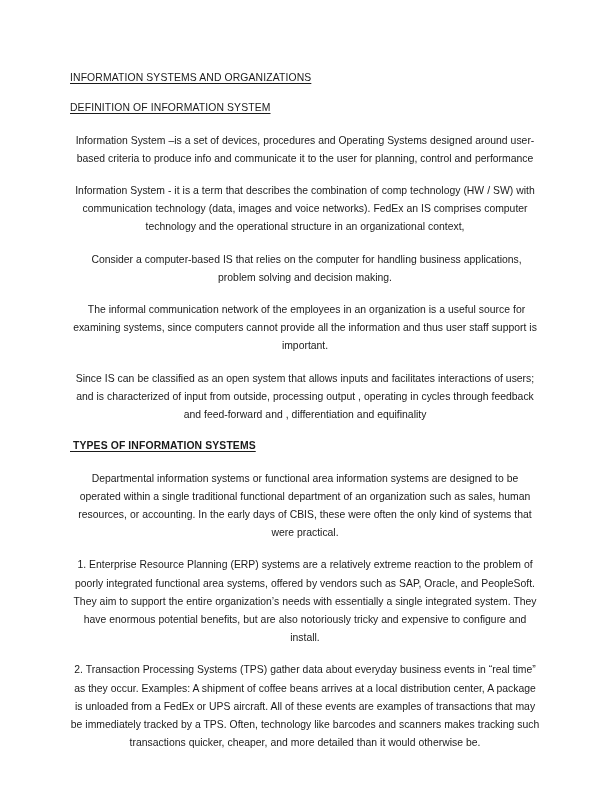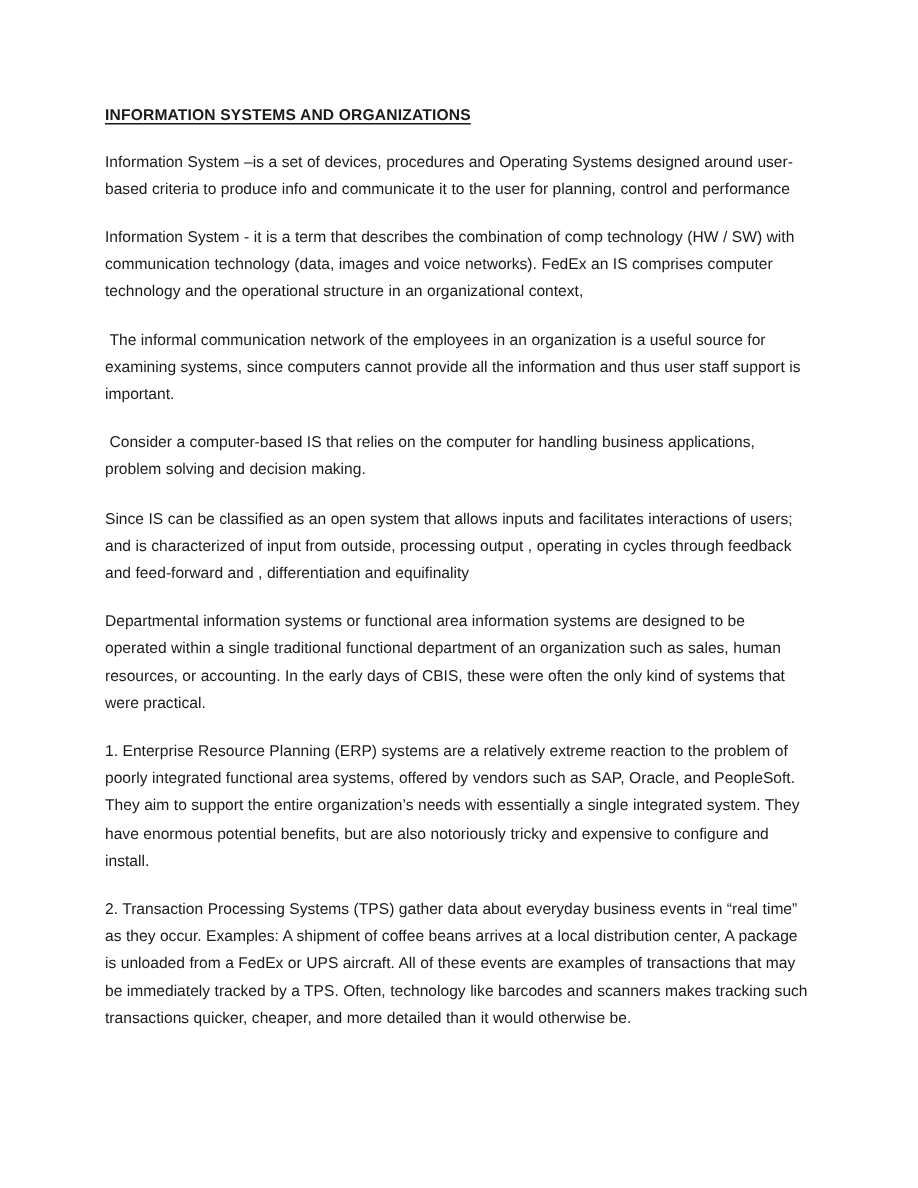--- a/index.html
+++ b/index.html
@@ -29,66 +29,68 @@
     line-height: 15px;
     margin: 0 0 14.5px 0;
     letter-spacing: 0.12px;
     white-space: pre-wrap;
   }
   .heading span.u {
     text-decoration: underline;
     text-underline-offset: 2px;
   }
   .heading-main span.u {
-    font-weight: bold;
+    font-weight: normal;
   }
   .heading-sub {
     margin-bottom: 17px;
   }
   .heading-types {
     margin-top: 3px;
     margin-bottom: 16.5px;
   }
   .heading-types span.u {
     font-weight: bold;
   }
   p.para {
     font-size: 10.4px;
     line-height: 18.2px;
     margin: 0 0 14px 0;
-    text-align: left;
+    text-align: center;
     letter-spacing: 0.005px;
     white-space: pre-wrap;
     word-spacing: 0.1px;
   }
   p.para:last-child {
     margin-bottom: 0;
   }
 </style>
 </head>
 <body>
 
 <div class="page">
   <div class="doc-body">
 
     <div class="heading heading-main"><span class="u">INFORMATION SYSTEMS AND ORGANIZATIONS</span></div>
 
+    <div class="heading heading-sub"><span class="u">DEFINITION OF INFORMATION SYSTEM</span></div>
 
     <p class="para">Information System –is a set of devices, procedures and Operating Systems designed around user-based criteria to produce info and communicate it to the user for planning, control and performance</p>
 
 
     <p class="para">Information System - it is a term that describes the combination of comp technology (HW / SW) with communication technology (data, images and voice networks). FedEx an IS comprises computer technology and the operational structure in an organizational context,</p>
 
+    <p class="para"> Consider a computer-based IS that relies on the computer for handling business applications, problem solving and decision making.</p>
+
     <p class="para"> The informal communication network of the employees in an organization is a useful source for examining systems, since computers cannot provide all the information and thus user staff support is important.</p>
-
-    <p class="para"> Consider a computer-based IS that relies on the computer for handling business applications, problem solving and decision making.</p>
 
     <p class="para">Since IS can be classified as an open system that allows inputs and facilitates interactions of users; and is characterized of input from outside, processing output , operating in cycles through feedback and feed-forward and , differentiation and equifinality</p>
 
 
+    <div class="heading heading-types"><span class="u"> TYPES OF INFORMATION SYSTEMS</span></div>
 
     <p class="para">Departmental information systems or functional area information systems are designed to be operated within a single traditional functional department of an organization such as sales, human resources, or accounting. In the early days of CBIS, these were often the only kind of systems that were practical.</p>
 
     <p class="para">1. Enterprise Resource Planning (ERP) systems are a relatively extreme reaction to the problem of poorly integrated functional area systems, offered by vendors such as SAP, Oracle, and PeopleSoft. They aim to support the entire organization’s needs with essentially a single integrated system. They have enormous potential benefits, but are also notoriously tricky and expensive to configure and install.</p>
 
     <p class="para">2. Transaction Processing Systems (TPS) gather data about everyday business events in “real time” as they occur. Examples: A shipment of coffee beans arrives at a local distribution center, A package is unloaded from a FedEx or UPS aircraft. All of these events are examples of transactions that may be immediately tracked by a TPS. Often, technology like barcodes and scanners makes tracking such transactions quicker, cheaper, and more detailed than it would otherwise be.</p>
 
   </div>
 </div>
 

